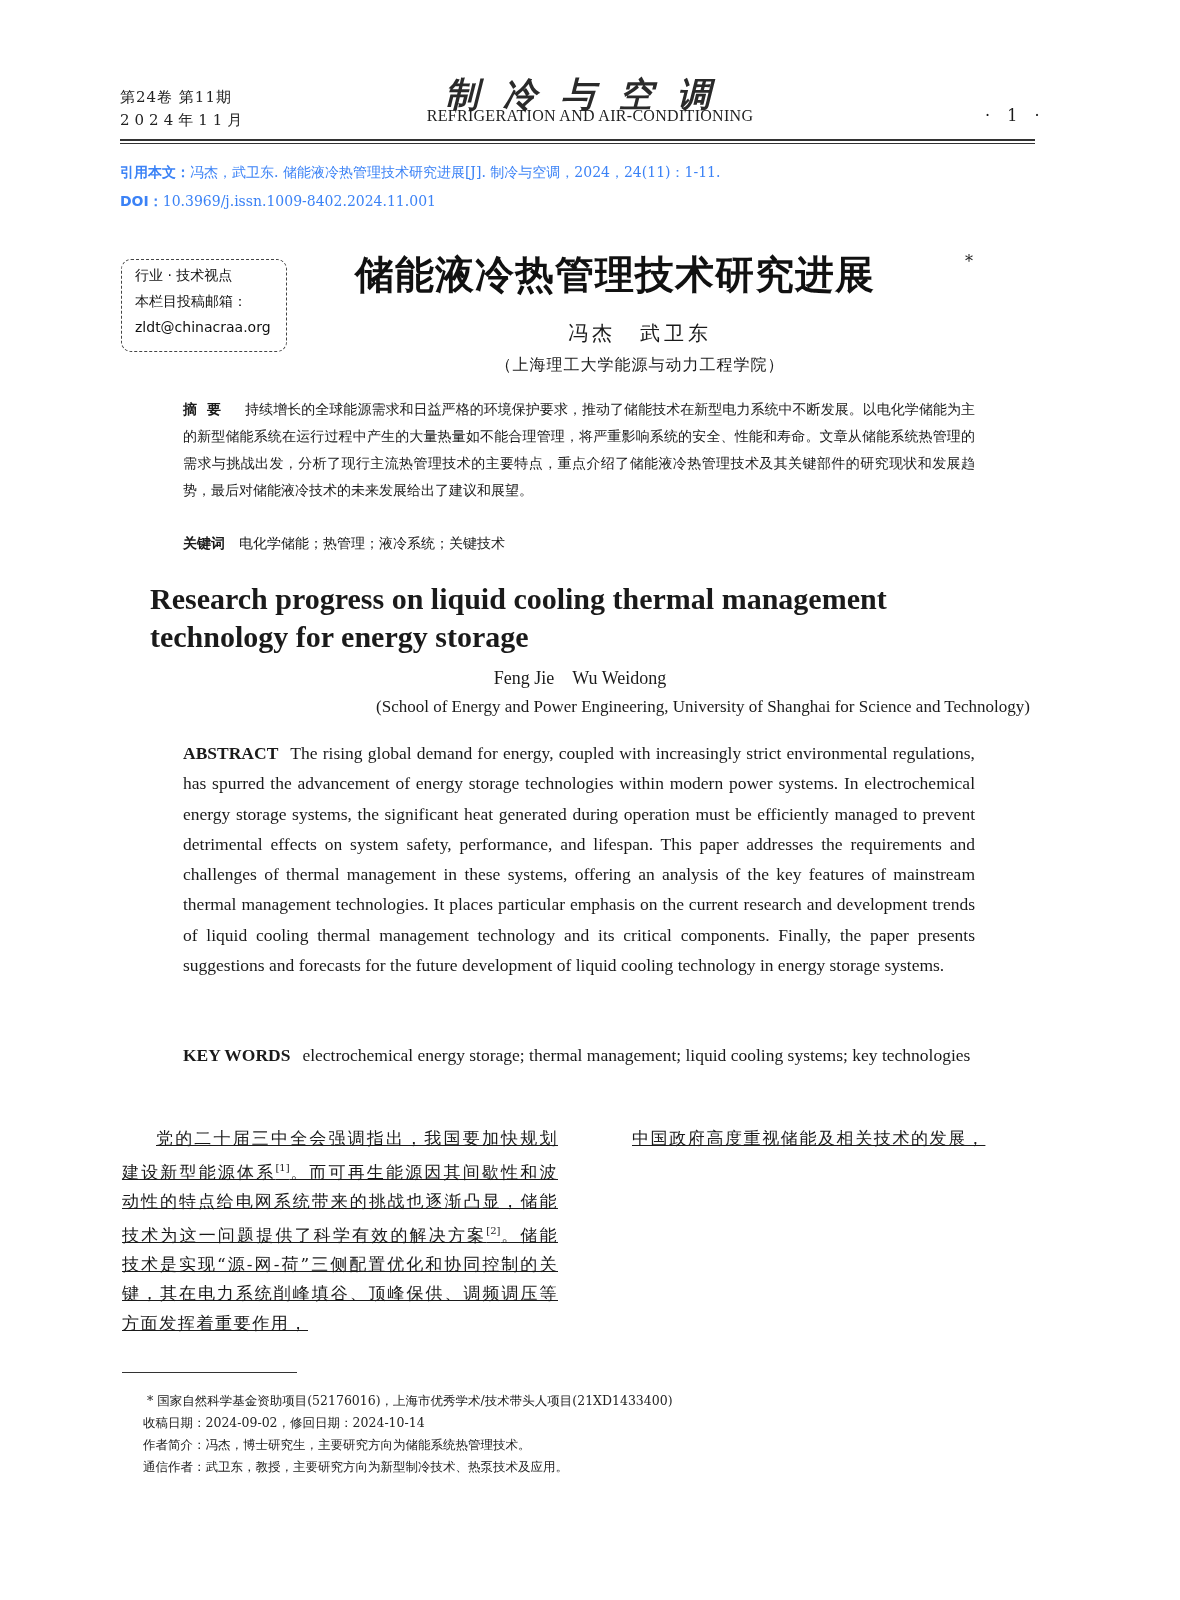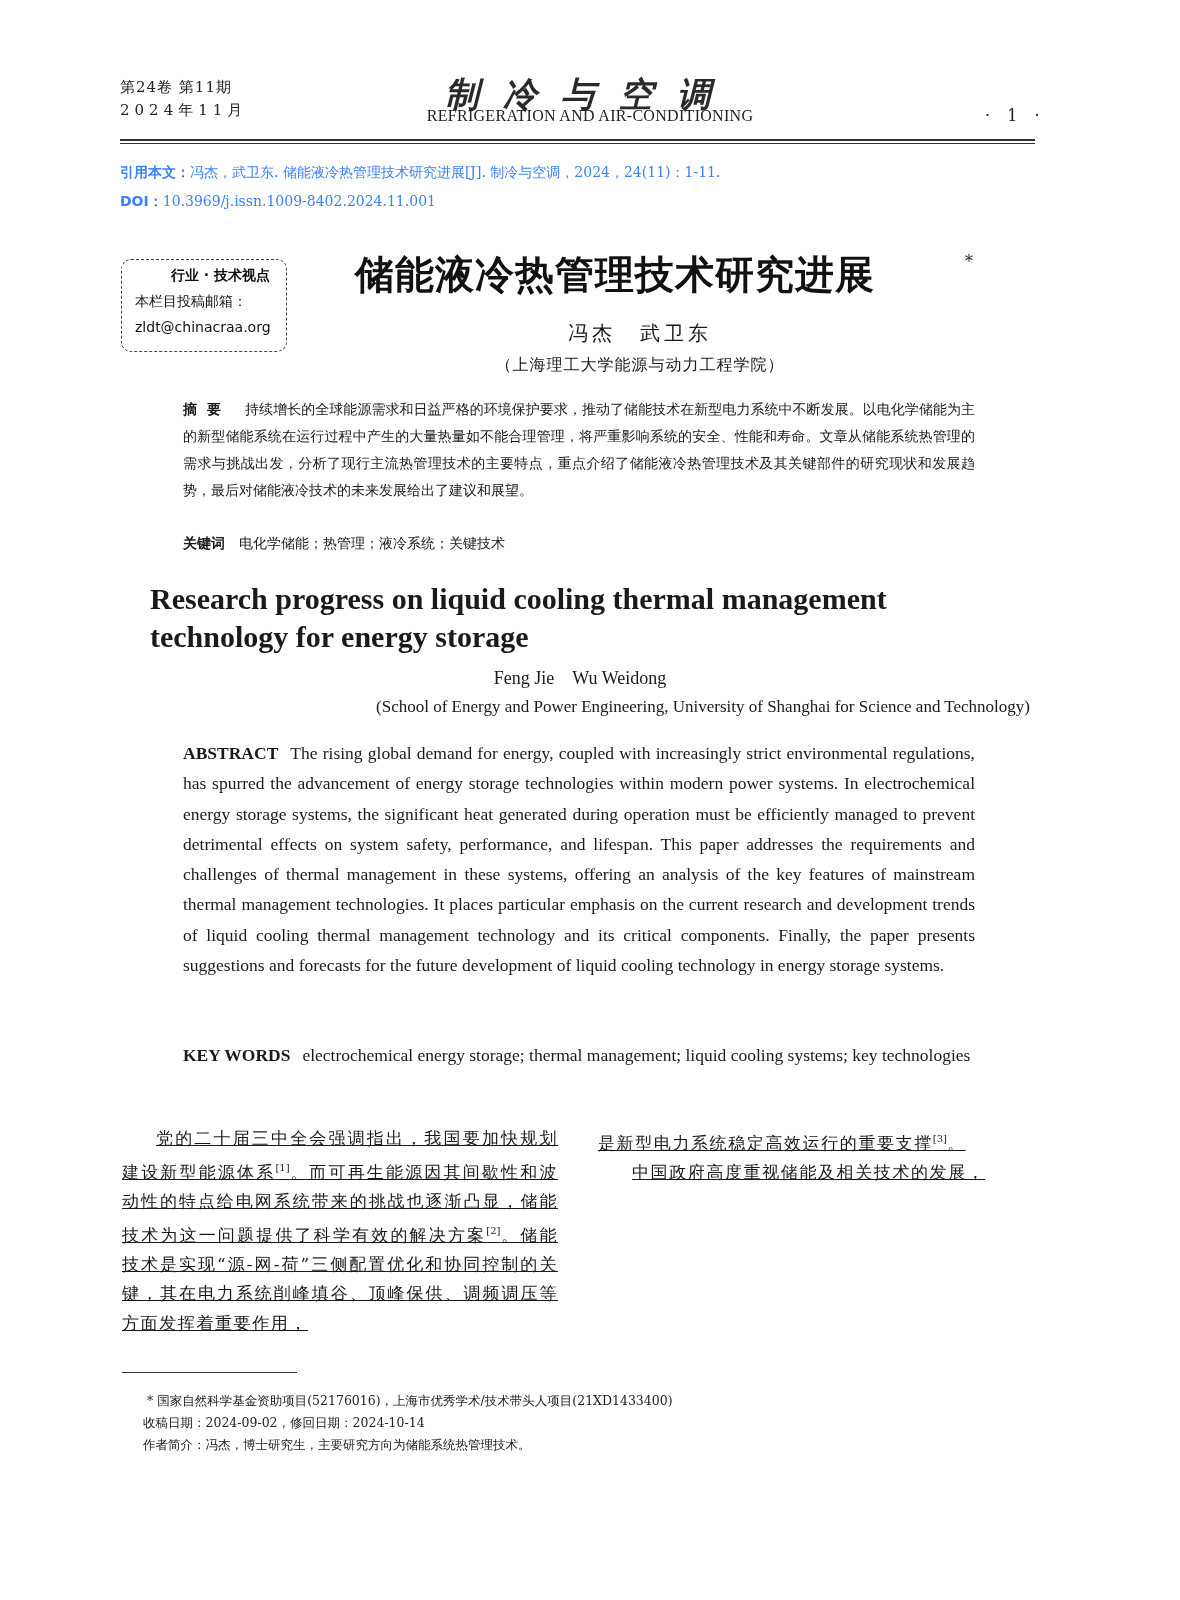--- a/index.html
+++ b/index.html
@@ -1,31 +1,31 @@
 <!DOCTYPE html>
 <html><head>
 <meta charset="utf-8">
 <style>
   html, body { margin:0; padding:0; background:#ffffff; }
   body { width:1180px; height:1600px; position:relative; overflow:hidden; color:#1a1a1a;
          font-family:"DejaVu Serif", serif; }
   .abs { position:absolute; }
-  .hdr-left { left:120px; top:76px; font-size:15px; line-height:23px; color:#222; }
+  .hdr-left { left:120px; top:86px; font-size:15px; line-height:23px; color:#222; }
   .hdr-left div { letter-spacing:1px; }
   .hdr-left .date { letter-spacing:5px; }
   .journal-cn { left:440px; top:72px; width:300px; text-align:center; font-size:34px; font-style:italic; font-weight:bold; letter-spacing:24px; color:#2a2a2a; }
   .journal-en { left:380px; top:107px; width:420px; text-align:center; font-family:"Liberation Serif", serif; font-size:16px; letter-spacing:0.3px; color:#222; }
   .page-no { left:985px; top:106px; font-size:16px; letter-spacing:6px; }
   .rule1 { left:120px; top:139px; width:915px; height:2px; background:#333; }
   .rule2 { left:120px; top:143px; width:915px; height:1px; background:#333; }
   .cite { left:120px; top:158px; font-size:14px; line-height:29px; color:#3b82f6; }
   .cite b { font-family:"DejaVu Sans", sans-serif; font-weight:bold; }
   .col-box { left:121px; top:259px; width:166px; height:93px; border:1.5px dashed #444; border-radius:10px;
              font-family:"DejaVu Sans", sans-serif; font-size:14px; line-height:26px; padding:2px 0 0 13px; box-sizing:border-box; color:#111; }
-  .col-box .t { font-weight:bold;margin-left:36px; }
+  .col-box .t { font-weight:normal; }
   .title-cn { left:355px; top:248px; font-family:"DejaVu Sans", sans-serif; font-size:39px; font-weight:bold; letter-spacing:1px; color:#111; }
   .title-star { left:965px; top:252px; font-size:16px; }
   .authors-cn { left:500px; top:320px; width:280px; text-align:center; font-size:20px; letter-spacing:4px; }
   .affil-cn { left:380px; top:355px; width:520px; text-align:center; font-size:16px; letter-spacing:1px; }
   .abs-cn { left:183px; top:396px; width:792px; font-size:14px; line-height:27px; text-align:justify; }
   .abs-cn .lbl { font-family:"DejaVu Sans", sans-serif; font-weight:bold; margin-right:14px; letter-spacing:10px; }
   .kw-cn { left:183px; top:530px; width:792px; font-size:14px; line-height:27px; }
   .kw-cn .lbl { font-family:"DejaVu Sans", sans-serif; font-weight:bold; margin-right:14px; }
   .title-en { left:150px; top:580px; width:860px; text-align:left; font-family:"Liberation Serif", serif; font-weight:bold; font-size:30px; line-height:38px; }
   .authors-en { left:300px; top:666px; width:560px; text-align:center; font-family:"Liberation Serif", serif; font-size:18px; }
@@ -90,22 +90,22 @@
 </div>
 <div class="abs kw-en">
   <span class="lbl">KEY WORDS</span><span>electrochemical energy storage; thermal management; liquid cooling systems; key technologies</span>
 </div>
 
 <div class="abs body-col col1">
   <p class="indent" style="margin:0"><span>党的二十届三中全会强调指出，我国要加快规划建设新型能源体系</span><sup>[1]</sup><span>。而可再生能源因其间歇性和波动性的特点给电网系统带来的挑战也逐渐凸显，储能技术为这一问题提供了科学有效的解决方案</span><sup>[2]</sup><span>。储能技术是实现“源-网-荷”三侧配置优化和协同控制的关键，其在电力系统削峰填谷、顶峰保供、调频调压等方面发挥着重要作用，</span></p>
 </div>
 
 <div class="abs body-col col2">
-  <p style="margin:0"><span>是新型电力系统稳定高效运行的重要支撑</span><sup>[3]</sup><span>。</span></p>
   <p class="indent" style="margin:0"><span>中国政府高度重视储能及相关技术的发展，</span></p>
 </div>
 
 <div class="abs fn-rule"></div>
 <div class="abs footnotes">
   <div>* 国家自然科学基金资助项目(52176016)，上海市优秀学术/技术带头人项目(21XD1433400)</div>
   <div>收稿日期：2024-09-02，修回日期：2024-10-14</div>
   <div>作者简介：冯杰，博士研究生，主要研究方向为储能系统热管理技术。</div>
+  <div>通信作者：武卫东，教授，主要研究方向为新型制冷技术、热泵技术及应用。</div>
 </div>
 
 </body></html>

